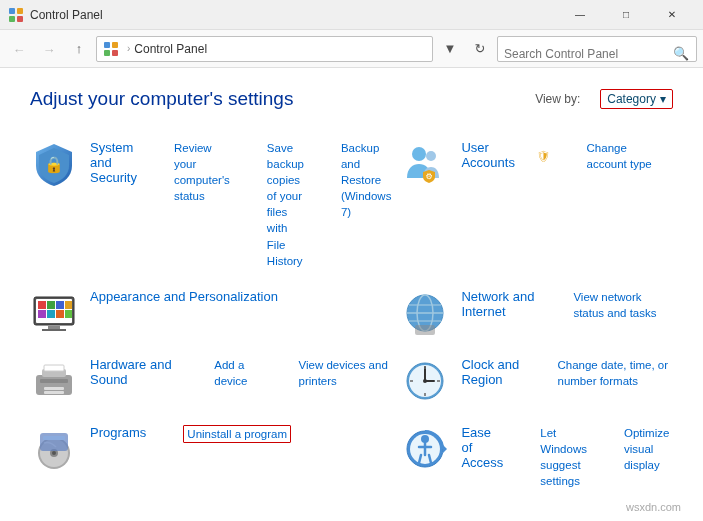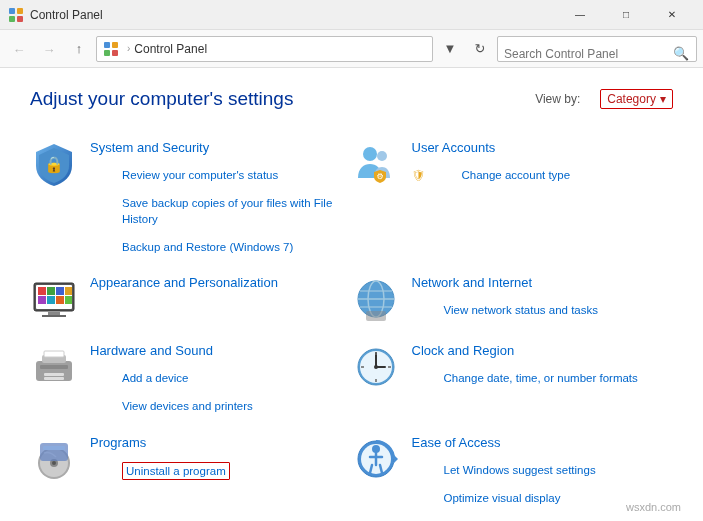--- a/index.html
+++ b/index.html
@@ -106,21 +106,21 @@
       gap: 20px;
     }
     .view-by-label { color: #555; }
     .view-by-dropdown {
       display: flex;
       align-items: center;
       border: 1px solid #d00000;
       padding: 2px 6px;
       border-radius: 2px;
       cursor: pointer;
-      color: #b91c1c;
+      color: #0c4a6e;
       font-size: 12px;
       gap: 4px;
       background: #fff;
     }
 
     
     .categories-grid {
       display: grid;
       grid-template-columns: 1fr 1fr;
       gap: 0;
@@ -129,21 +129,21 @@
       display: flex;
       align-items: flex-start;
       padding: 10px 10px 10px 0;
       gap: 12px;
     }
     .category-icon {
       width: 48px; height: 48px;
       flex-shrink: 0;
       display: flex; align-items: center; justify-content: center;
     }
-    .category-text { display: flex; flex-direction: column; gap: 12px; }
+    .category-text { display: flex; flex-direction: row; gap: 5px; }
     .category-title {
       font-size: 13px;
       color: #0066cc;
       cursor: pointer;
       font-weight: normal;
     }
     .category-link {
       font-size: 11.5px;
       color: #0066cc;
       cursor: pointer;

